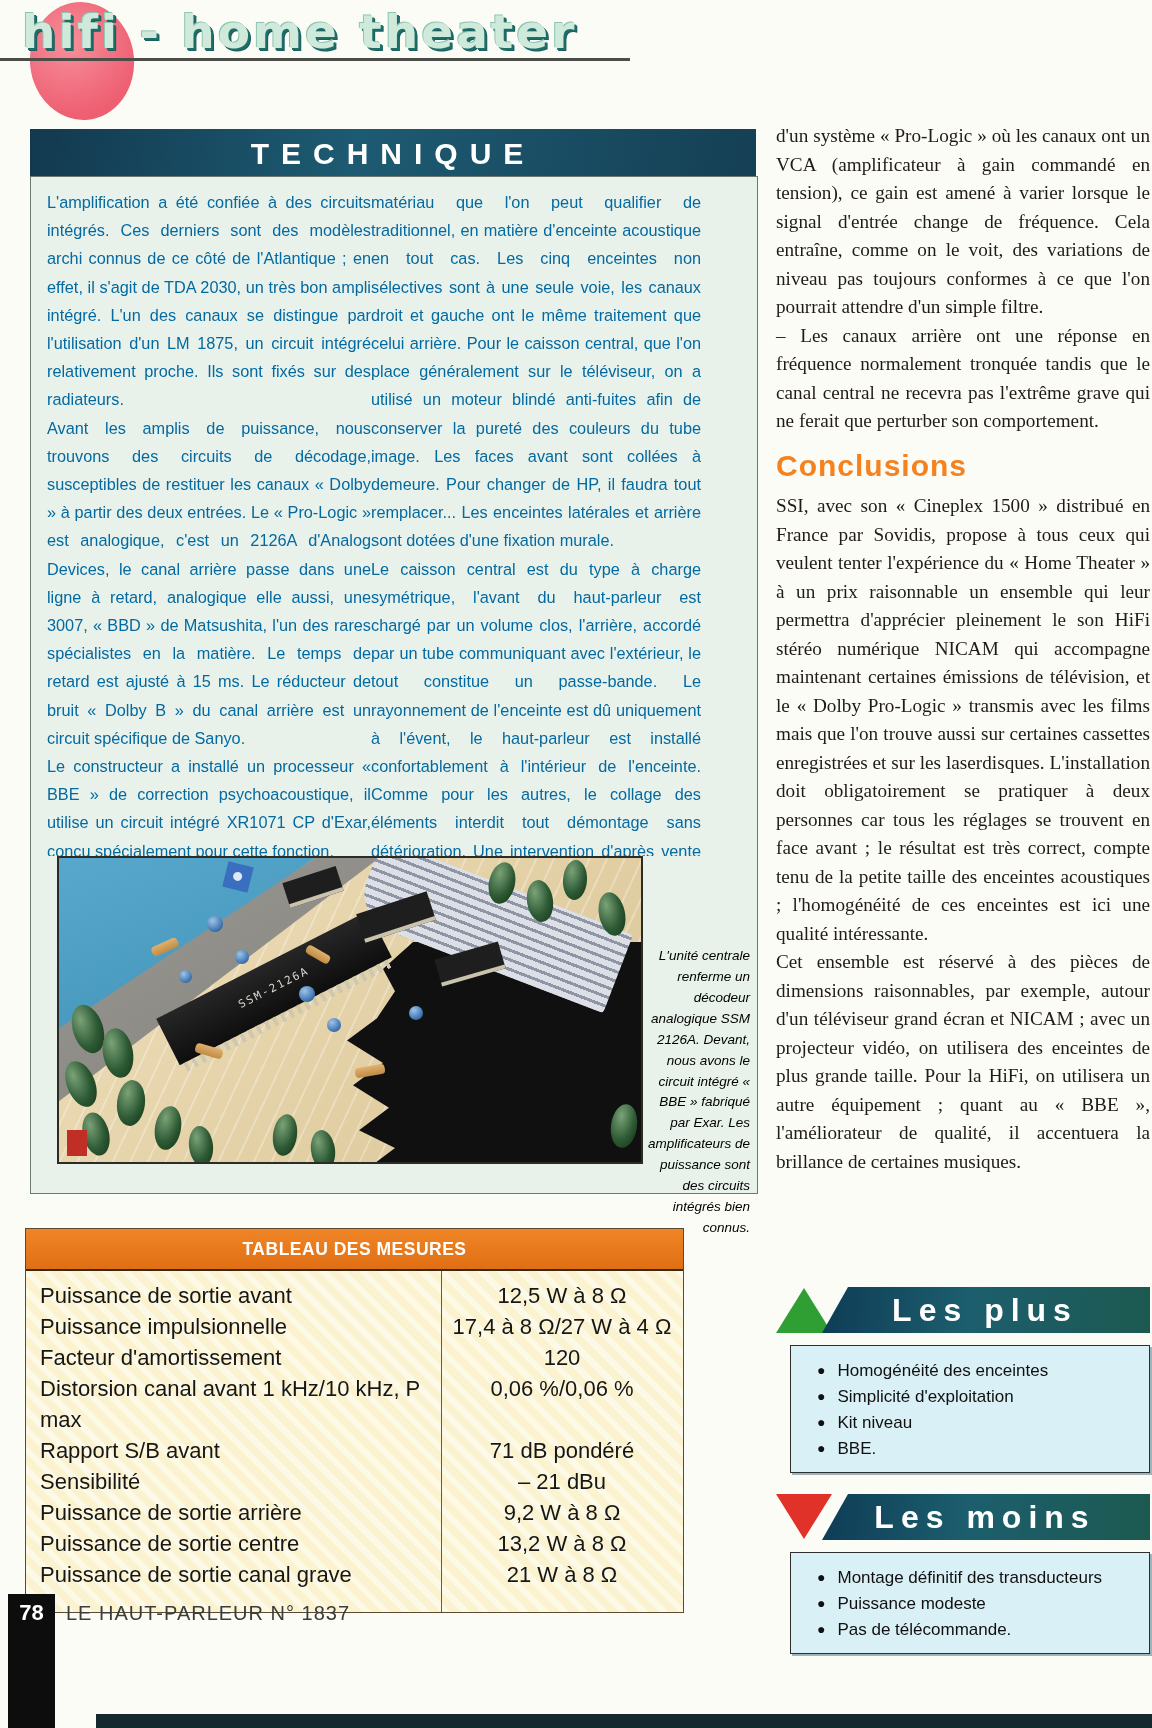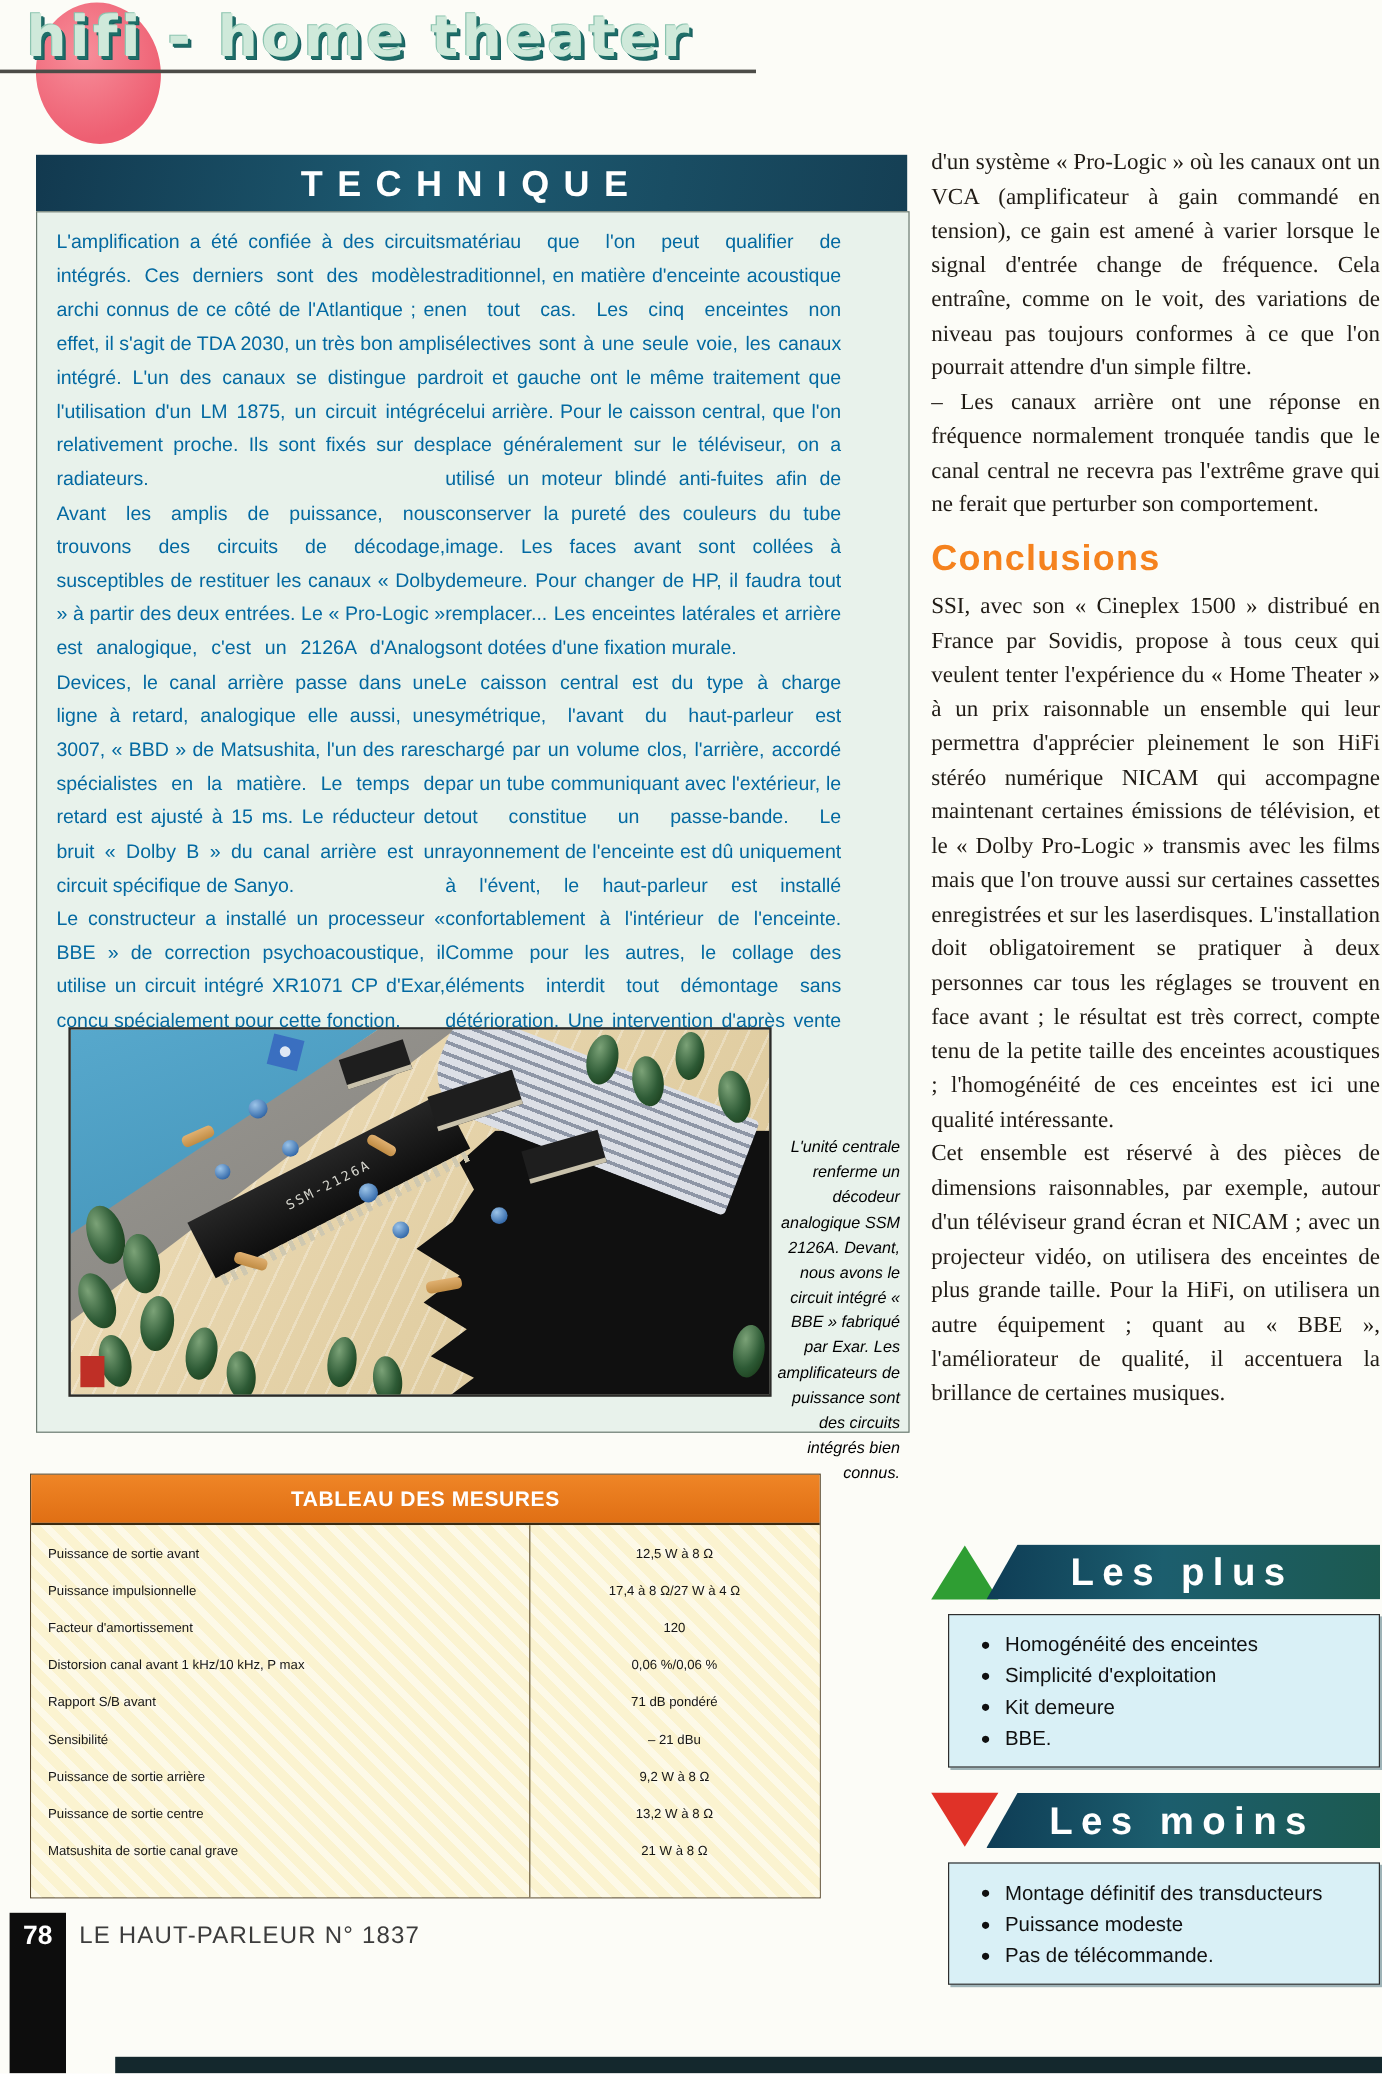--- a/index.html
+++ b/index.html
@@ -89,21 +89,21 @@
 
   
   .mtable{position:absolute;left:25px;top:1228px;width:657px;border:1px solid #5a4a30;}
   .mtable-header{height:40px;background:linear-gradient(#ef8526,#e06f14);
     color:#fff;font-weight:700;font-size:17.5px;letter-spacing:.5px;
     text-align:center;line-height:40px;border-bottom:2px solid #3a2a10;}
   .mtable-body{position:relative;background:
       repeating-linear-gradient(45deg,rgba(255,255,255,.5) 0 6px,rgba(0,0,0,0) 6px 14px),
       #fbf3d0;padding:9px 0 22px 0;}
   .mtable-divider{position:absolute;left:415px;top:0;bottom:0;width:1px;background:#6a5a3a;}
-  .mrow{display:flex;font-size:11px;line-height:31px;color:#161616;}
+  .mrow{display:flex;font-size:22px;line-height:31px;color:#161616;}
   .mrow .mlabel{width:401px;padding-left:14px;}
   .mrow .mvalue{width:242px;text-align:center;}
 
   
   .page-num-block{position:absolute;left:8px;top:1594px;width:47px;height:134px;background:#0d0d0d;}
   .page-num{color:#fff;font-weight:700;font-size:22px;text-align:center;padding-top:6px;}
   .footer-text{position:absolute;left:66px;top:1602px;font-size:20px;color:#3c3c3c;letter-spacing:1px;text-align:center;}
   .bottom-strip{position:absolute;left:96px;top:1714px;width:1056px;height:14px;background:#14282d;}
 </style>
 </head>
@@ -182,21 +182,21 @@
     <p>Cet ensemble est réservé à des pièces de dimensions raisonnables, par exemple, autour d'un téléviseur grand écran et NICAM ; avec un projecteur vidéo, on utilisera des enceintes de plus grande taille. Pour la HiFi, on utilisera un autre équipement ; quant au « BBE », l'améliorateur de qualité, il accentuera la brillance de certaines musiques.</p>
   </div>
 
   <div class="verdict-banner" style="left:776px;top:1287px;">
     <div class="tri tri-up"></div>
     <div class="banner-bar">Les plus</div>
   </div>
   <div class="verdict-box" style="left:790px;top:1345px;">
     <div class="verdict-item">Homogénéité des enceintes</div>
     <div class="verdict-item">Simplicité d'exploitation</div>
-    <div class="verdict-item">Kit demeure</div>
+    <div class="verdict-item">Kit niveau</div>
     <div class="verdict-item">BBE.</div>
   </div>
 
   <div class="verdict-banner" style="left:776px;top:1494px;">
     <div class="tri tri-down"></div>
     <div class="banner-bar">Les moins</div>
   </div>
   <div class="verdict-box" style="left:790px;top:1552px;">
     <div class="verdict-item">Montage définitif des transducteurs</div>
     <div class="verdict-item">Puissance modeste</div>
@@ -233,21 +233,21 @@
       </div>
       <div class="mrow">
         <span class="mlabel">Puissance de sortie arrière</span>
         <span class="mvalue">9,2 W à 8 Ω</span>
       </div>
       <div class="mrow">
         <span class="mlabel">Puissance de sortie centre</span>
         <span class="mvalue">13,2 W à 8 Ω</span>
       </div>
       <div class="mrow">
-        <span class="mlabel">Matsushita de sortie canal grave</span>
+        <span class="mlabel">Puissance de sortie canal grave</span>
         <span class="mvalue">21 W à 8 Ω</span>
       </div>
     </div>
   </div>
 
   <div class="page-num-block">
     <div class="page-num">78</div>
   </div>
   <div class="footer-text">LE HAUT-PARLEUR N° 1837</div>
   <div class="bottom-strip"></div>

